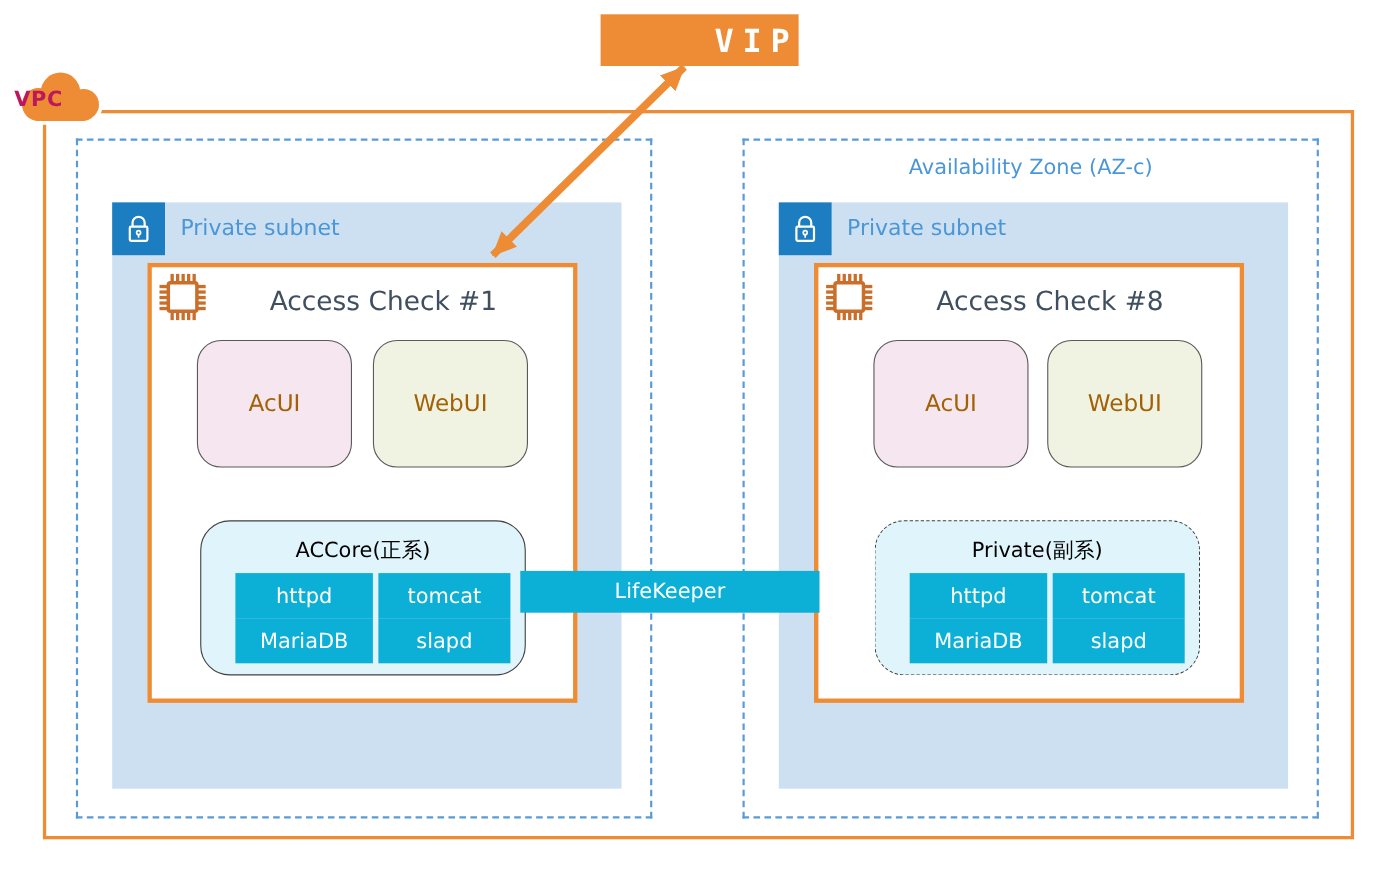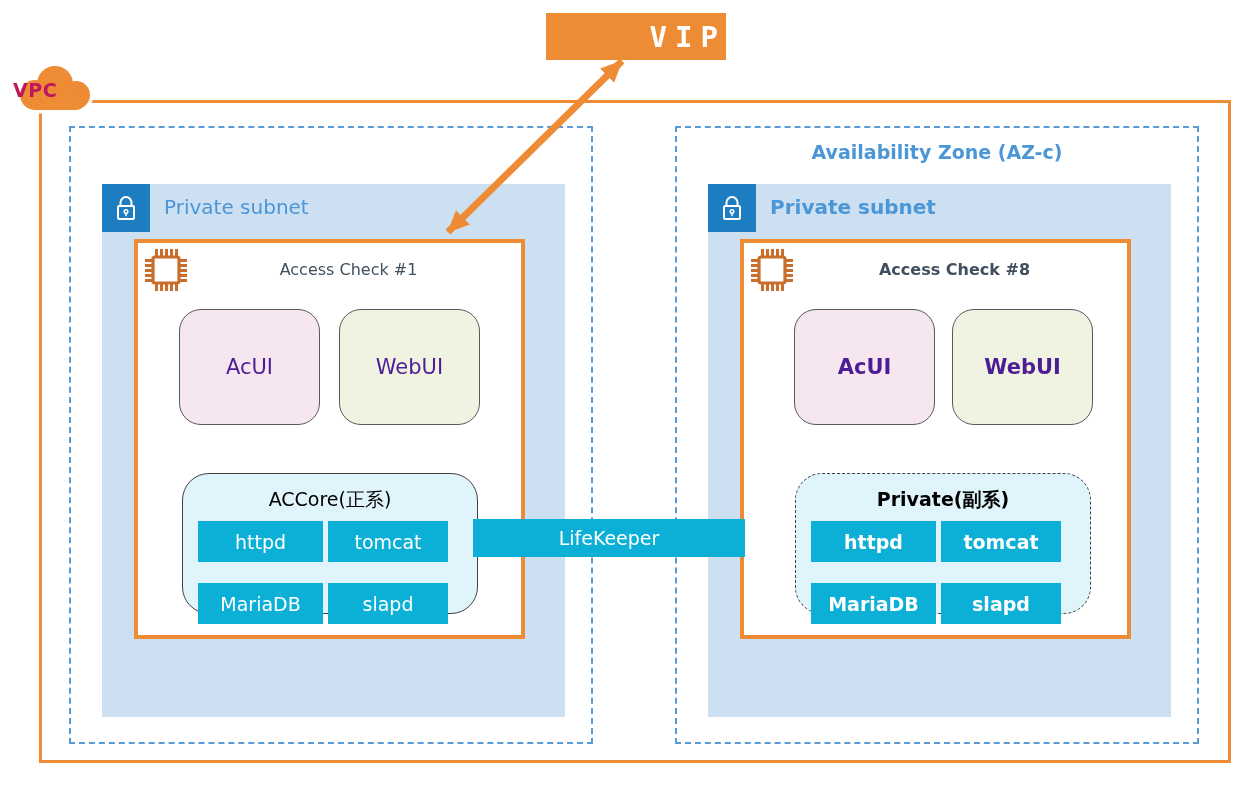--- a/index.html
+++ b/index.html
@@ -26,57 +26,57 @@
                font-family:"DejaVu Sans Mono","Liberation Mono",monospace; }
 
   
   .arrow-svg { position:absolute; left:430px; top:52px; width:210px; height:190px;
                z-index:5; pointer-events:none; }
 
   
   .zone { position:absolute; top:126px; width:524px; height:618px;
           border:2px dashed var(--blue-dash,#5B9BD5); }
   .zone-a { left:69px; }
-  .zone-c { left:675px;font-weight:bold; }
+  .zone-c { left:675px; }
   .zone-title { margin-top:13px; text-align:center; font-size:19px;
                 color:var(--blue-text,#4A96D6); }
 
   
   .subnet { position:absolute; left:31px; top:56px; width:463px; height:533px;
             background:var(--subnet-bg,#CDE0F2); }
   .subnet-header { display:flex; align-items:flex-start; }
   .lock-badge { width:48px; height:48px; background:var(--lock-bg,#1C7EC0); flex:0 0 auto;
                 display:flex; align-items:center; justify-content:center; }
   .subnet-label { margin-left:14px; margin-top:11px; font-size:20px;
                   color:var(--blue-text,#4A96D6); }
 
   
   .server { position:absolute; left:32px; top:55px; width:391px; height:400px;
             background:#fff; border:4px solid var(--orange,#ED8C35); }
-  .server-title { text-align:center; margin-top:17px; padding-left:38px; font-size:16px;
+  .server-title { text-align:center; margin-top:17px; padding-left:38px; font-size:24px;
                   color:var(--ink,#404F5F); }
   .chip { position:absolute; left:5px; top:3px; width:46px; height:48px; }
 
   
   .module { position:absolute; top:66px; width:141px; height:116px;
             border:1.5px solid var(--module-border,#595959); border-radius:22px;
             display:flex; align-items:center; justify-content:center;
-            font-size:21px; color:#4c1d95; background:#fff; }
+            font-size:21px; color:#a16207; background:#fff; }
   .module.acui  { left:41px;  background:var(--pink,#F6E6F0); }
   .module.webui { left:201px; background:var(--cream,#F0F3E1); }
   .zone-c .module.acui  { left:50px; }
   .zone-c .module.webui { left:208px; }
 
   
   .core { position:absolute; left:44px; top:230px; width:296px; height:141px;
           background:var(--core-bg,#DFF4FB); border:1.6px solid #404040; border-radius:27px; }
   .zone-c .core { left:51px; border-style:dashed; }
   .core-title { text-align:center; margin-top:13px; font-size:19px; color:#000; }
-  .services { position:absolute; left:15px; top:47px; display:grid;
-              grid-template-columns:125px 120px; gap:21px 5px; }
+  .services { position:absolute; left:31px; top:47px; display:grid;
+              grid-template-columns:125px 120px; gap:0 5px; }
   .svc { height:41px; background:var(--cyan,#0CAFD6); color:#fff;
          display:flex; align-items:center; justify-content:center; font-size:19px; }
 
   
   .lifekeeper { position:absolute; left:473px; top:519px; width:272px; height:38px;
                 background:var(--cyan,#0CAFD6); z-index:10;
                 display:flex; align-items:center; justify-content:center; }
   .lifekeeper span { color:#fff; font-size:19px; }
 </style>
 </head>

